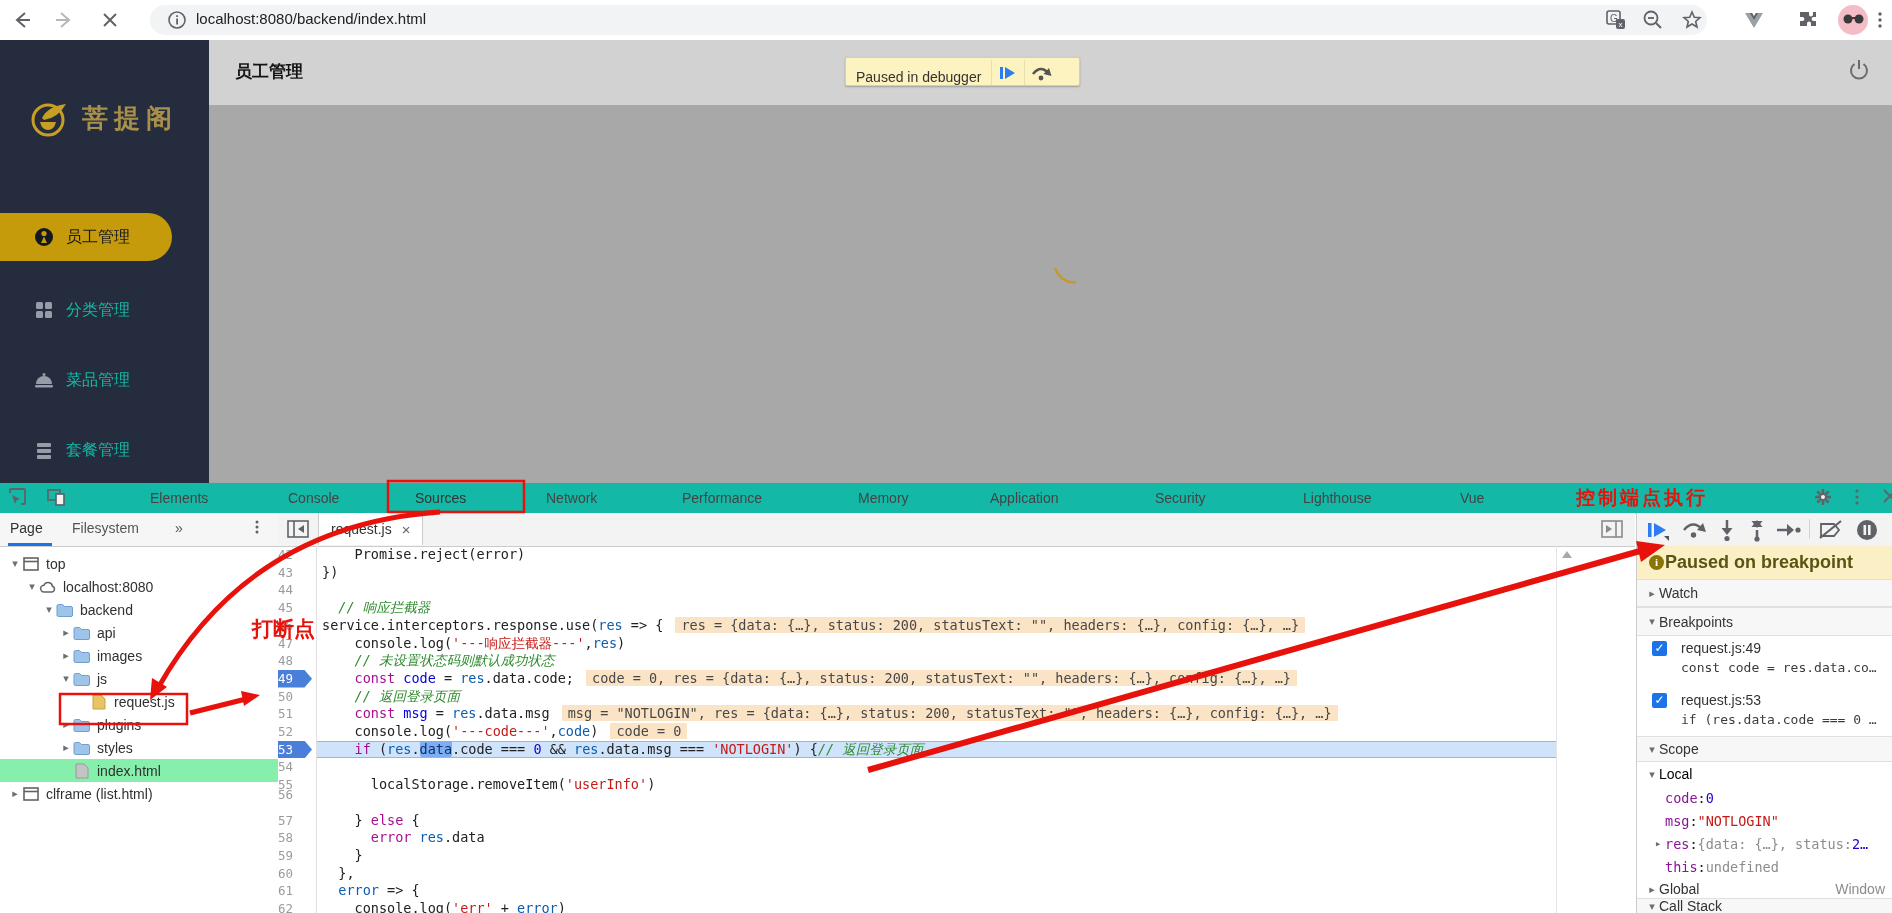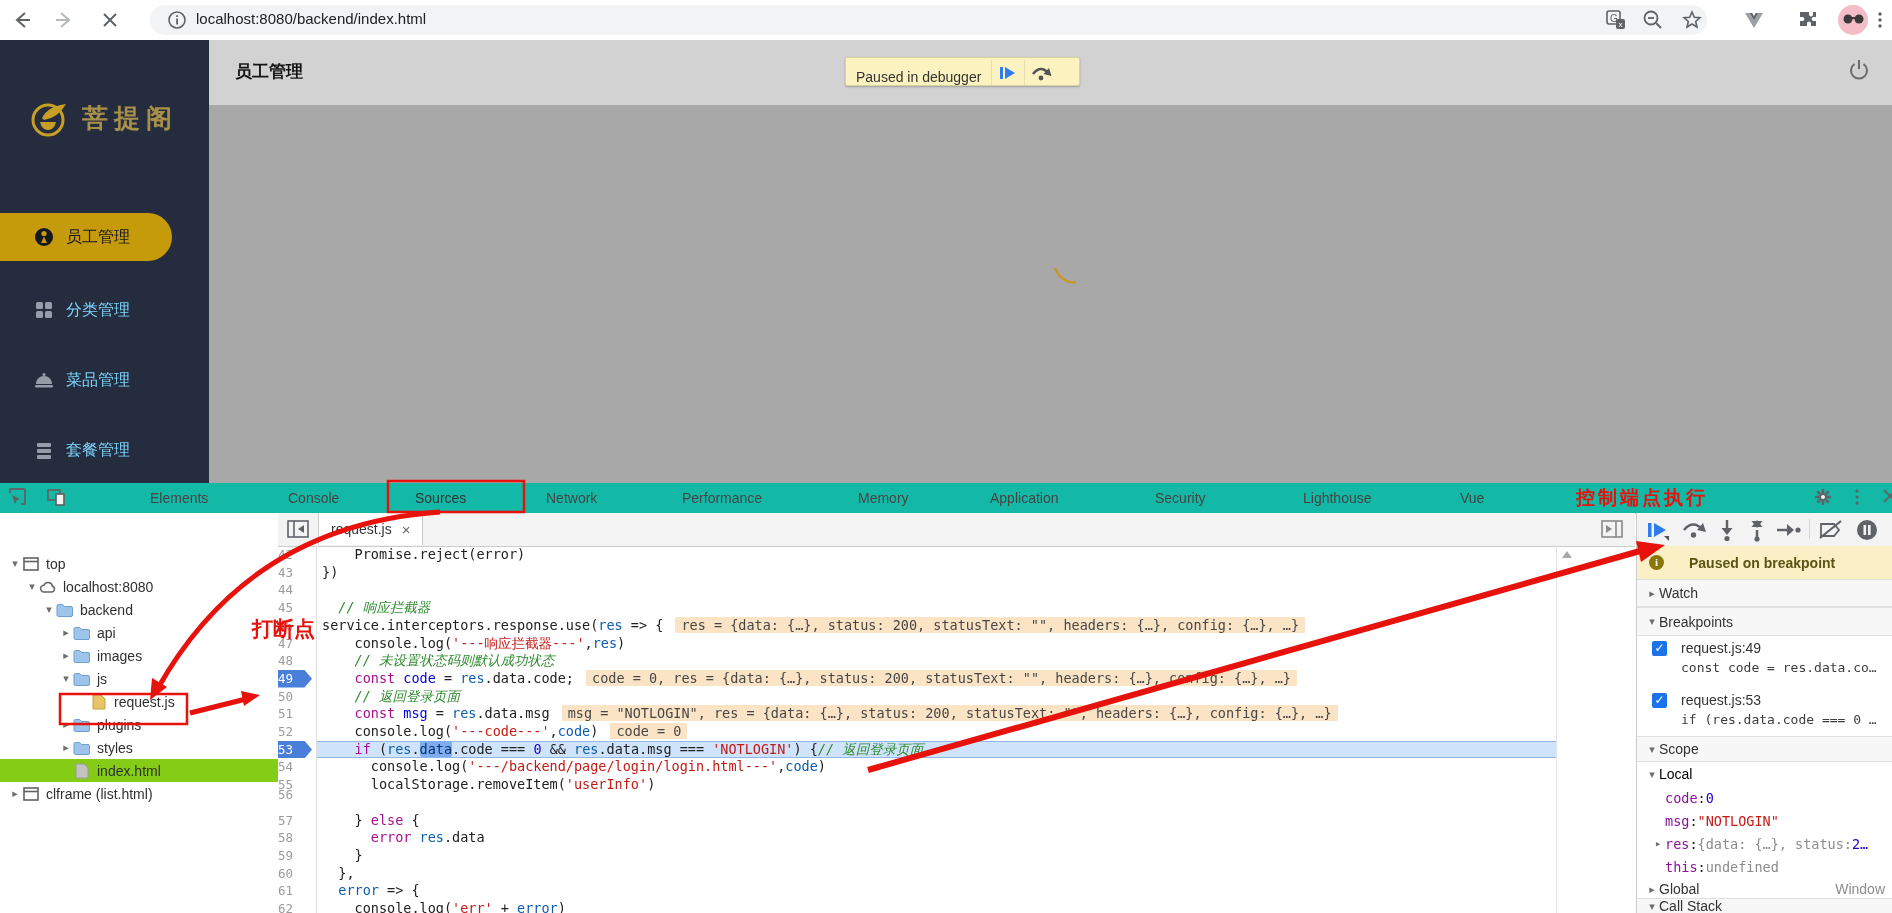--- a/index.html
+++ b/index.html
@@ -18,21 +18,21 @@
   #page-header{left:209px;top:40px;width:1683px;height:65px;background:#d2d2d2;}
   #page-content{left:209px;top:105px;width:1683px;height:378px;background:#a8a8a8;}
   #page-title{position:absolute;left:26px;top:20px;font-size:17px;font-weight:bold;color:#141414;}
   #power-icon{position:absolute;left:1636px;top:16px;}
 
   #sidebar{left:0;top:40px;width:209px;height:443px;background:#252c3d;}
   #logo{position:absolute;left:28px;top:58px;display:flex;align-items:center;}
   #logo-text{font-size:26px;font-weight:bold;color:#a8904a;letter-spacing:6px;margin-left:10px;}
   .menu-item{position:absolute;left:0;width:209px;height:28px;display:flex;align-items:center;}
   .menu-item .mi-icon{margin-left:34px;width:20px;height:20px;}
-  .menu-item .mi-label{margin-left:12px;font-size:16px;color:#7dd3fc;}
+  .menu-item .mi-label{margin-left:12px;font-size:16px;color:#14b8a6;}
   .menu-item.active{width:172px;height:48px;background:#c59a0b;border-radius:0 24px 24px 0;}
   .menu-item.active .mi-label{color:#15181f;}
 
   #paused-banner{left:845px;top:57px;width:233px;height:27px;background:#fdf3c0;border:1px solid #d8d1a0;
     border-radius:2px;display:flex;align-items:flex-end;box-shadow:0 1px 2px rgba(0,0,0,.25);}
   #paused-banner .pb-text{font-size:14px;color:#333;padding:0 10px;}
   .pb-sep{width:1px;height:25px;background:#e6dfb4;}
   .pb-btn{width:32px;height:25px;display:flex;align-items:center;justify-content:center;}
   #gold-arc{left:1052px;top:264px;}
 
@@ -42,21 +42,21 @@
   .dt-ticon{position:absolute;top:3px;width:22px;height:22px;}
   .vsep{position:absolute;width:1px;background:#d4d4d4;}
 
   
   #navigator{left:0;top:513px;width:278px;height:400px;background:#fff;border-right:1px solid #ccc;}
   #nav-tabs{position:absolute;left:0;top:0;width:278px;height:33px;background:#f6f6f6;border-bottom:1px solid #ccc;}
   .nav-tab{position:absolute;top:7px;font-size:14px;color:#555;}
   #nav-tab-underline{position:absolute;left:8px;top:30px;width:44px;height:3px;background:#1a73e8;}
   #tree{position:absolute;left:0;top:39px;width:278px;height:360px;}
   .tree-row{position:absolute;left:0;width:278px;height:23px;display:flex;align-items:center;font-size:14px;color:#303030;}
-  .tree-row.selected{background:#84cc16;}
+  .tree-row.selected{background:#86efac;}
   .tw{display:inline-block;width:14px;color:#6e6e6e;font-size:11px;text-align:center;flex:none;}
   .ticon{width:18px;height:16px;flex:none;margin-right:6px;}
 
   
   #editor{left:278px;top:513px;width:1357px;height:400px;background:#fff;}
   #etab-strip{position:absolute;left:0;top:0;width:1357px;height:33px;background:#f3f3f3;border-bottom:1px solid #ccc;}
   #etab{position:absolute;left:40px;top:0;height:32px;background:#fff;border-left:1px solid #ccc;border-right:1px solid #ccc;
     display:flex;align-items:center;padding:0 12px;font-size:14px;color:#333;}
   #etab .close-x{margin-left:10px;color:#5f6368;font-size:15px;}
   #code-area{position:absolute;left:0;top:33px;width:1357px;height:367px;overflow:hidden;}
@@ -76,21 +76,21 @@
   .widget{background:#fbe4c5;color:#474747;padding:0 6px;margin-left:12px;border-radius:1px;}
 
   
   #rpanel{left:1636px;top:513px;width:256px;height:400px;background:#fff;border-left:1px solid #ccc;}
   #r-toolbar{position:absolute;left:0;top:0;width:256px;height:33px;background:#f3f3f3;border-bottom:1px solid #ccc;}
   .rt-icon{position:absolute;top:5px;width:24px;height:24px;}
   #paused-bar{position:absolute;left:0;top:33px;width:256px;height:33px;background:#fbf0c5;border-bottom:1px solid #ece2b6;
     display:flex;align-items:center;}
   #paused-bar .pi{width:15px;height:15px;border-radius:50%;background:#8a7606;color:#fff;font-size:11px;font-weight:bold;
     text-align:center;line-height:15px;margin-left:12px;flex:none;font-family:"Liberation Serif",serif;}
-  #paused-bar .pt{margin-left:25px;font-size:14px;font-weight:bold;color:#5a5412;}
+  #paused-bar .pt{margin-left:1px;font-size:18px;font-weight:bold;color:#5a5412;}
   .sec-header{position:absolute;left:0;width:256px;background:#f7f7f7;border-top:1px solid #e0e0e0;border-bottom:1px solid #e0e0e0;
     display:flex;align-items:center;font-size:14px;color:#333;box-sizing:border-box;}
   .sec-header .tw{margin-left:8px;}
   .bp-item{position:absolute;left:0;width:256px;}
   .bp-check{position:absolute;left:15px;top:5px;width:15px;height:15px;background:#1a73e8;border-radius:2px;
     color:#fff;font-size:12px;text-align:center;line-height:15px;}
   .bp-label{position:absolute;left:44px;top:4px;font-size:14px;color:#333;}
   .bp-code{position:absolute;left:44px;top:24px;font-family:"DejaVu Sans Mono",monospace;font-size:13px;color:#3c3c3c;white-space:pre;}
   .scope-row{position:absolute;left:0;width:256px;height:23px;font-family:"DejaVu Sans Mono",monospace;font-size:13.5px;
     display:flex;align-items:center;}
@@ -328,20 +328,33 @@
       </svg>
     </div>
   <div class="dt-ticon" style="left:1880px">
     <svg width="22" height="22">
         <path d="M4 4 L16 16 M16 4 L4 16" stroke="#5f6368" stroke-width="1.8"></path>
       </svg>
     </div>
 </div>
 
 <div class="abs" id="navigator">
+  <div id="nav-tabs">
+    <div class="nav-tab" style="left:10px;color:#333">Page</div>
+    <div class="nav-tab" style="left:72px">Filesystem</div>
+    <div class="nav-tab" style="left:175px">»</div>
+    <div id="nav-tab-underline"></div>
+    <div class="nav-tab" style="left:250px;top:2px">
+      <svg width="18" height="24">
+          <circle cx="7" cy="7" r="1.5" fill="#5f6368"></circle>
+          <circle cx="7" cy="12" r="1.5" fill="#5f6368"></circle>
+          <circle cx="7" cy="17" r="1.5" fill="#5f6368"></circle>
+        </svg>
+      </div>
+  </div>
   <div id="tree">
       <div class="tree-row" style="top: 0px; padding-left: 8px;">
         <span class="tw">▾</span>
         <div class="ticon">
           <svg width="18" height="16">
             <rect x="2" y="2" width="14" height="12" fill="none" stroke="#5f6368" stroke-width="1.6"></rect>
             <line x1="2" y1="5.5" x2="16" y2="5.5" stroke="#5f6368" stroke-width="1.6"></line>
           </svg>
         </div>
         <span>top</span>
@@ -509,21 +522,20 @@
           <div class="num">52</div>
           <div class="code-text"><span class="tk-p">    console.log(</span><span class="tk-s">'---code---'</span><span class="tk-p">,</span><span class="tk-v">code</span><span class="tk-p">)</span><span class="widget">code = 0</span></div>
         </div>
         <div class="code-row cur" style="top: 194.7px;">
           <div class="band"></div>
           <div class="num bp">53</div>
           <div class="code-text"><span class="tk-p">    </span><span class="tk-k">if</span><span class="tk-p"> (</span><span class="tk-v">res</span><span class="tk-p">.</span><span class="tk-hl">data</span><span class="tk-p">.code === </span><span class="tk-n">0</span><span class="tk-p"> &amp;&amp; </span><span class="tk-v">res</span><span class="tk-p">.data.msg === </span><span class="tk-s">'NOTLOGIN'</span><span class="tk-p">) {</span><span class="tk-c">// 返回登录页面</span></div>
         </div>
         <div class="code-row" style="top: 212.4px;">
           <div class="num">54</div>
-          <div class="code-text"><span class="tk-p">      console.log(</span><span class="tk-s">'---/backend/page/login/login.html---'</span><span class="tk-p">,</span><span class="tk-v">code</span><span class="tk-p">)</span></div>
         </div>
         <div class="code-row" style="top: 230.1px;">
           <div class="num">55</div>
           <div class="code-text"><span class="tk-p">      localStorage.removeItem(</span><span class="tk-s">'userInfo'</span><span class="tk-p">)</span></div>
         </div>
         <div class="code-row" style="top: 240px;">
           <div class="num">56</div>
         </div>
         <div class="code-row" style="top: 265.5px;">
           <div class="num">57</div>

